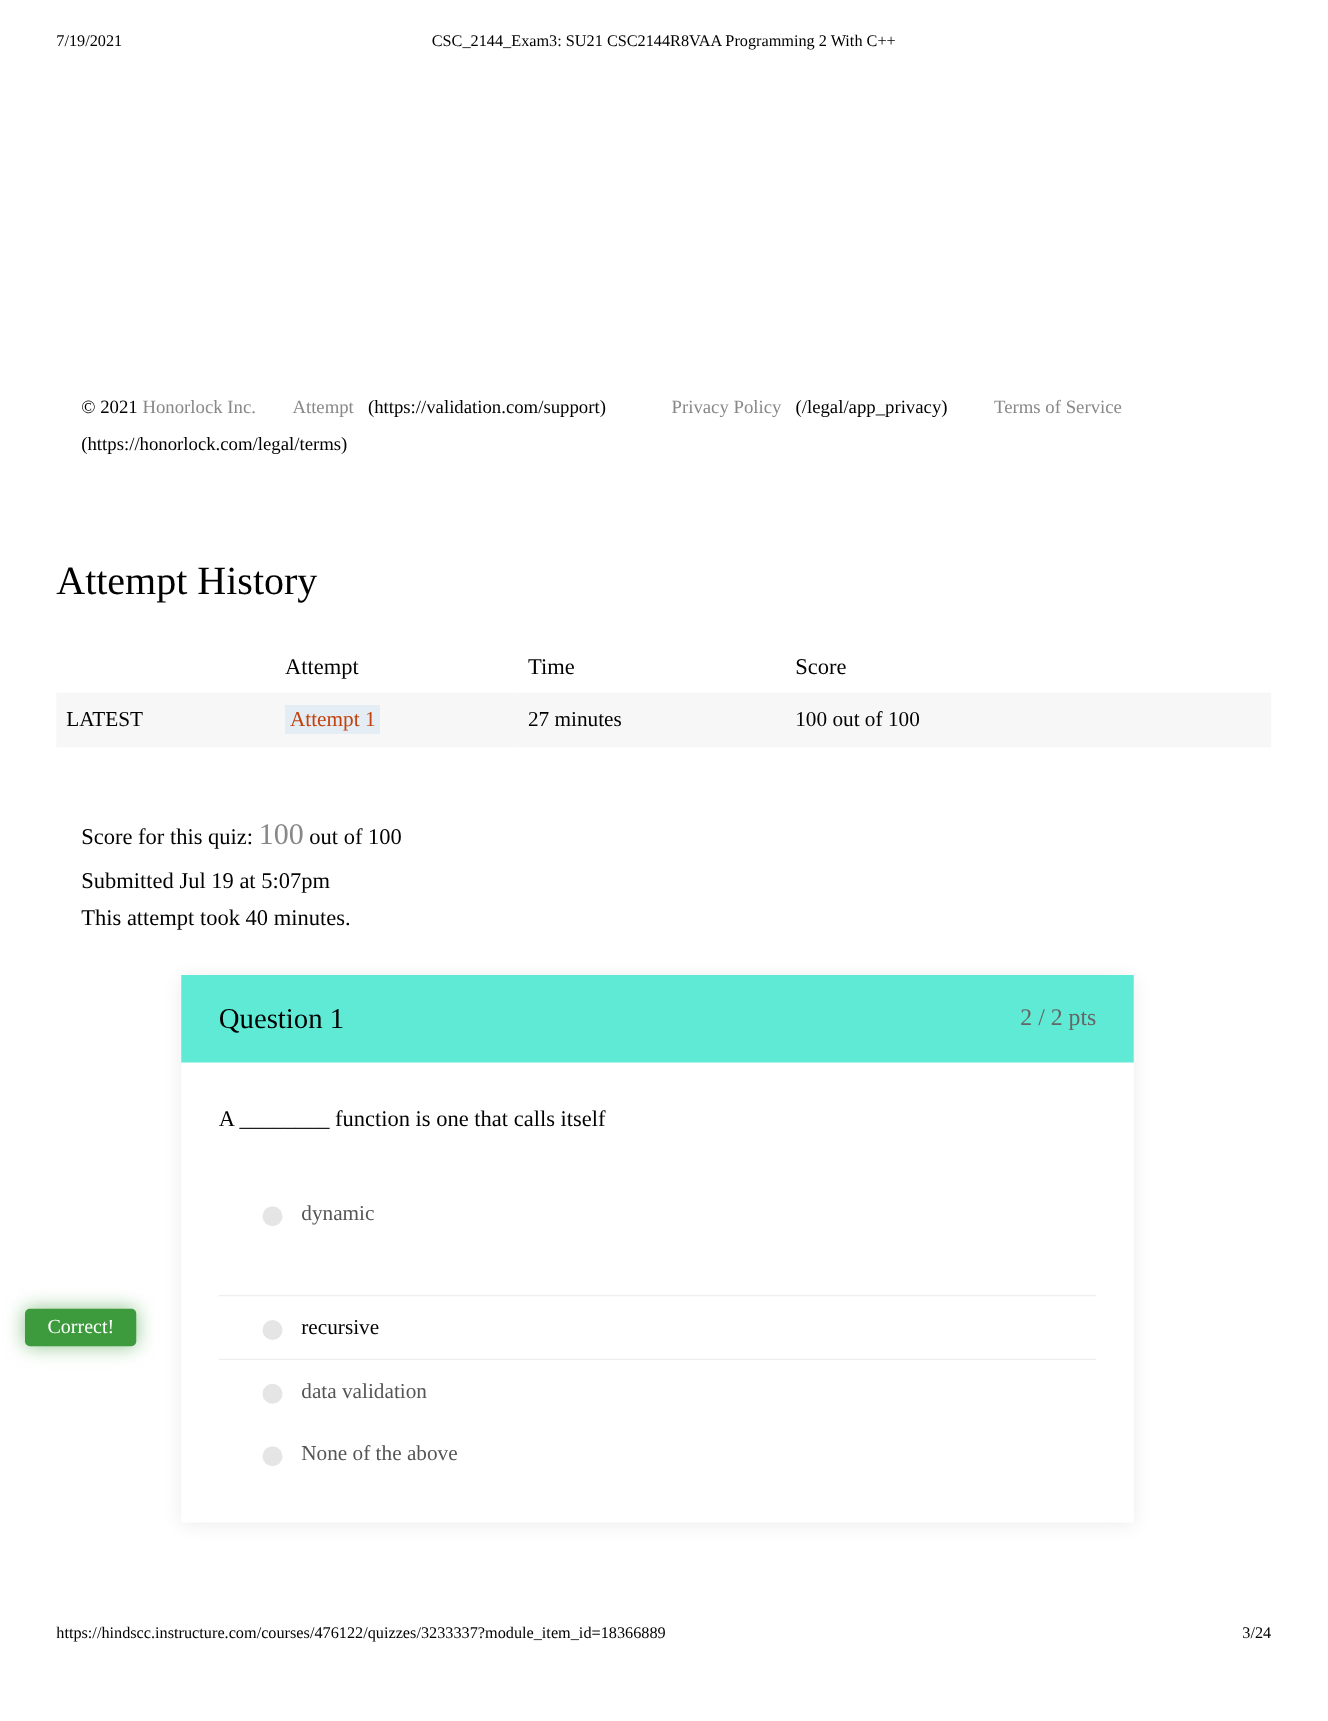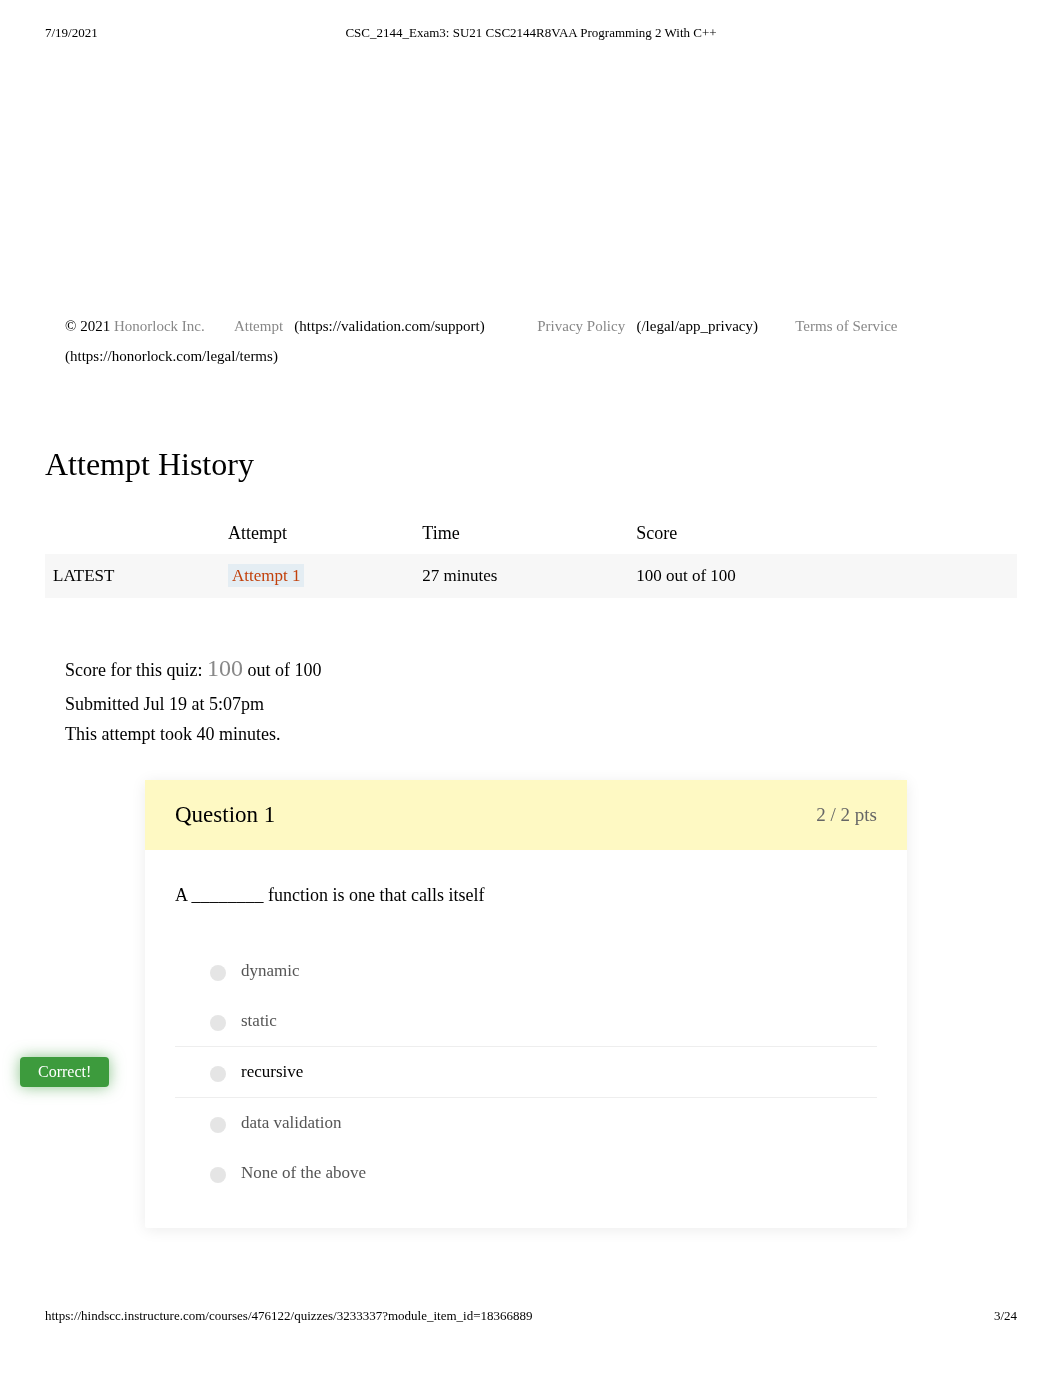--- a/index.html
+++ b/index.html
@@ -104,21 +104,21 @@
     .question-card {
       margin-top: 30px;
       margin-left: 100px;
       margin-right: 110px;
       background: #fff;
       box-shadow: 0 2px 15px rgba(0,0,0,0.08);
       border-radius: 2px;
     }
     
     .question-header {
-      background: #fef9c3;
+      background: #5eead4;
       padding: 22px 30px;
       display: flex;
       justify-content: space-between;
       align-items: center;
       text-align: center;
     }
     
     .question-title {
       font-size: 23px;
     }
@@ -146,20 +146,21 @@
       align-items: flex-end;
       padding: 15px 0 15px 35px;
       font-size: 17px;
       color: #555;
     }
     
     .option.selected {
       color: #000;
       border-top: 1px solid #eee;
       border-bottom: 1px solid #eee;
+      margin-top: 40px;
     }
     
     .option .radio-circle {
       width: 16px;
       height: 16px;
       border-radius: 50%;
       background: #e5e5e5;
       margin-right: 15px;
       flex-shrink: 0;
     }
@@ -252,26 +253,20 @@
     <div class="question-body">
       <div class="question-prompt">A ________ function is one that calls itself</div>
 
       <div class="option-wrapper">
         <div class="option">
           <span class="radio-circle"></span>
           <span>dynamic</span>
         </div>
       </div>
 
-      <div class="option-wrapper">
-        <div class="option">
-          <span class="radio-circle"></span>
-          <span>static</span>
-        </div>
-      </div>
 
       <div class="option-wrapper">
         <div class="correct-badge">Correct!</div>
         <div class="option selected">
           <span class="radio-circle"></span>
           <span>recursive</span>
         </div>
       </div>
 
       <div class="option-wrapper">

